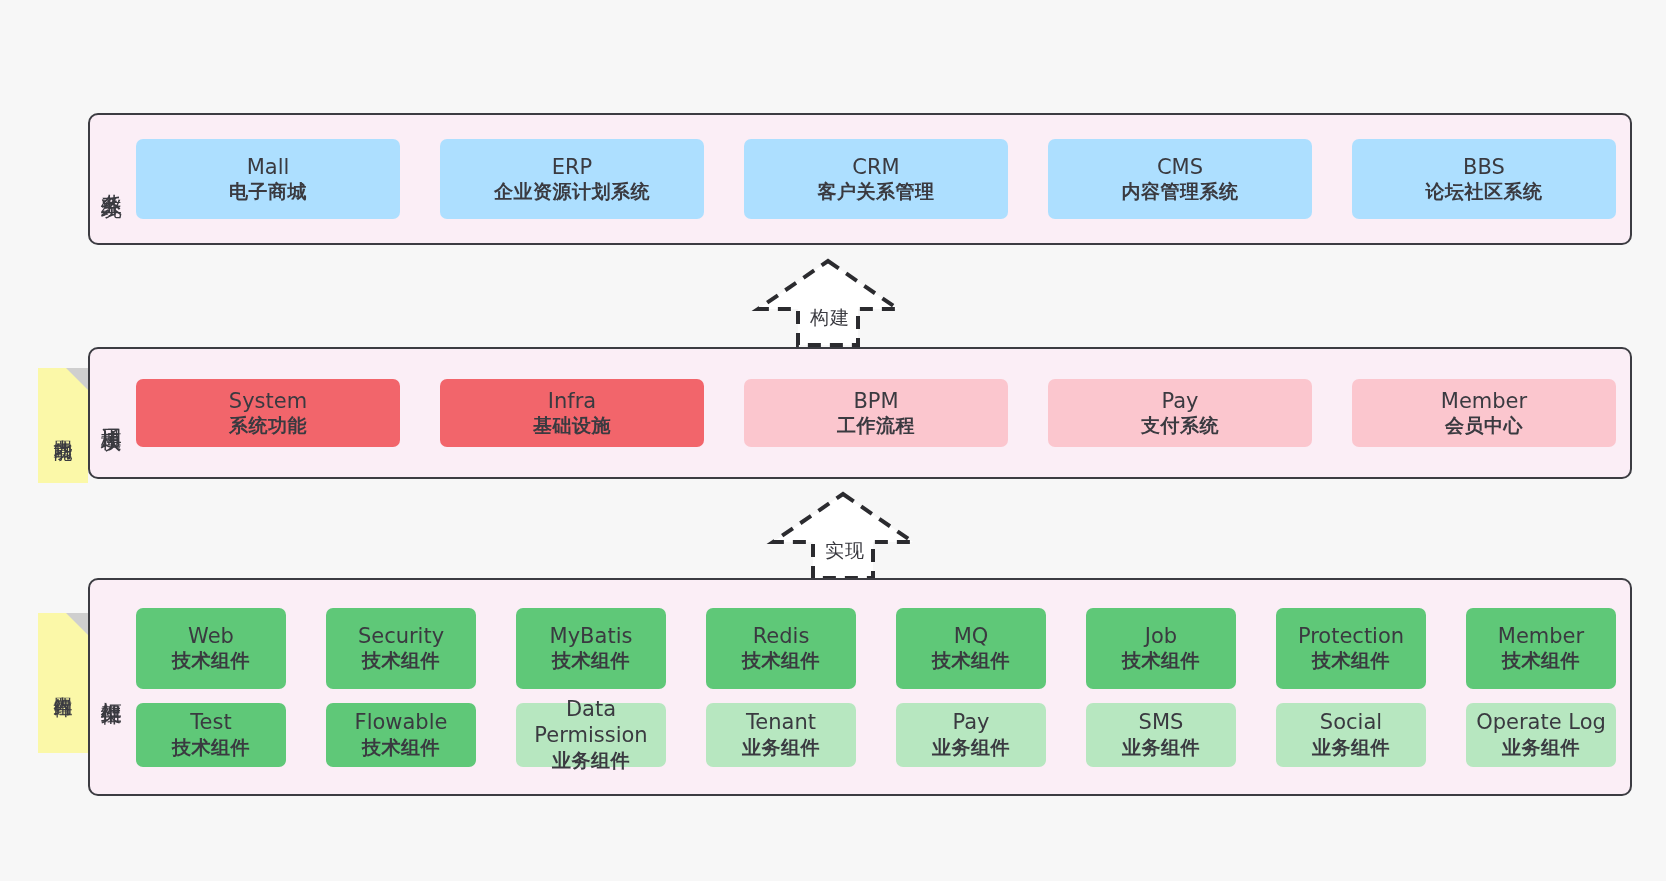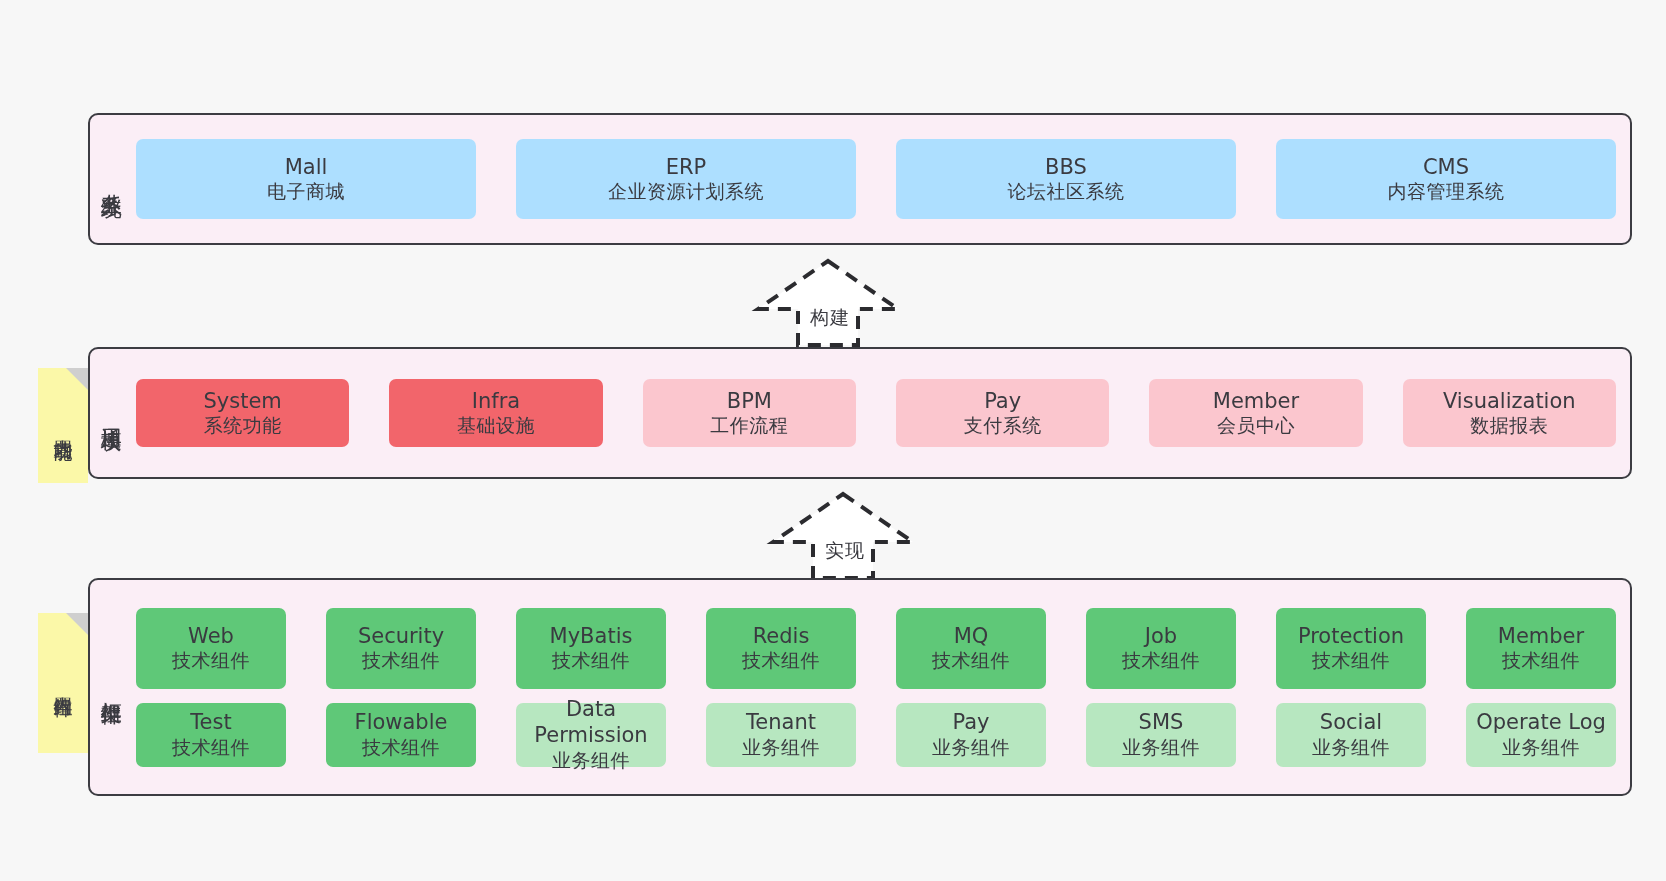--- a/index.html
+++ b/index.html
@@ -65,20 +65,21 @@
     line-height: 1.22;
     padding: 4px 6px;
   }
   .card .en {
     font-size: 21px;
     white-space: nowrap;
   }
   .card .cn {
     font-size: 19px;
     letter-spacing: .5px;
+    font-weight: bold;
   }
   .card.wrap .en { white-space: normal; text-align: center; }
 
   
   .c-blue        { background: #addfff; }
   .c-red         { background: #f2656b; }
   .c-pink        { background: #fbc6ce; }
   .c-green       { background: #5fc878; }
   .c-lightgreen  { background: #b7e7c0; }
 
@@ -135,26 +136,30 @@
     <div class="row" style="height:80px;">
       <div class="card c-blue">
         <span class="en">Mall</span>
         <span class="cn">电子商城</span>
       </div>
       <div class="card c-blue">
         <span class="en">ERP</span>
         <span class="cn">企业资源计划系统</span>
       </div>
       <div class="card c-blue">
+        <span class="en">CRM</span>
+        <span class="cn">客户关系管理</span>
+      </div>
+      <div class="card c-blue">
+        <span class="en">CMS</span>
+        <span class="cn">内容管理系统</span>
+      </div>
+      <div class="card c-blue">
         <span class="en">BBS</span>
         <span class="cn">论坛社区系统</span>
-      </div>
-      <div class="card c-blue">
-        <span class="en">CMS</span>
-        <span class="cn">内容管理系统</span>
       </div>
     </div>
   </div>
 </div>
 
 <div class="arrow" id="arrow-build" style="left:748px; top:255px;">
   <svg viewBox="0 0 160 92" preserveAspectRatio="none" aria-hidden="true">
     <path d="M80 6 L150 54 L110 54 L110 90 L50 90 L50 54 L10 54 Z" fill="#ffffff" stroke="#2b2b2f" stroke-width="4" stroke-dasharray="13 9" stroke-linejoin="miter"></path>
   </svg>
   <div class="alabel">构建</div>
@@ -177,24 +182,20 @@
         <span class="cn">工作流程</span>
       </div>
       <div class="card c-pink">
         <span class="en">Pay</span>
         <span class="cn">支付系统</span>
       </div>
       <div class="card c-pink">
         <span class="en">Member</span>
         <span class="cn">会员中心</span>
       </div>
-      <div class="card c-pink">
-        <span class="en">Visualization</span>
-        <span class="cn">数据报表</span>
-      </div>
     </div>
   </div>
 </div>
 
 <div class="note" style="left:38px; top:368px; height:115px;">
   <span class="fold"></span>
   <span>内置功能</span>
 </div>
 
 <div class="arrow" id="arrow-implement" style="left:763px; top:488px;">

